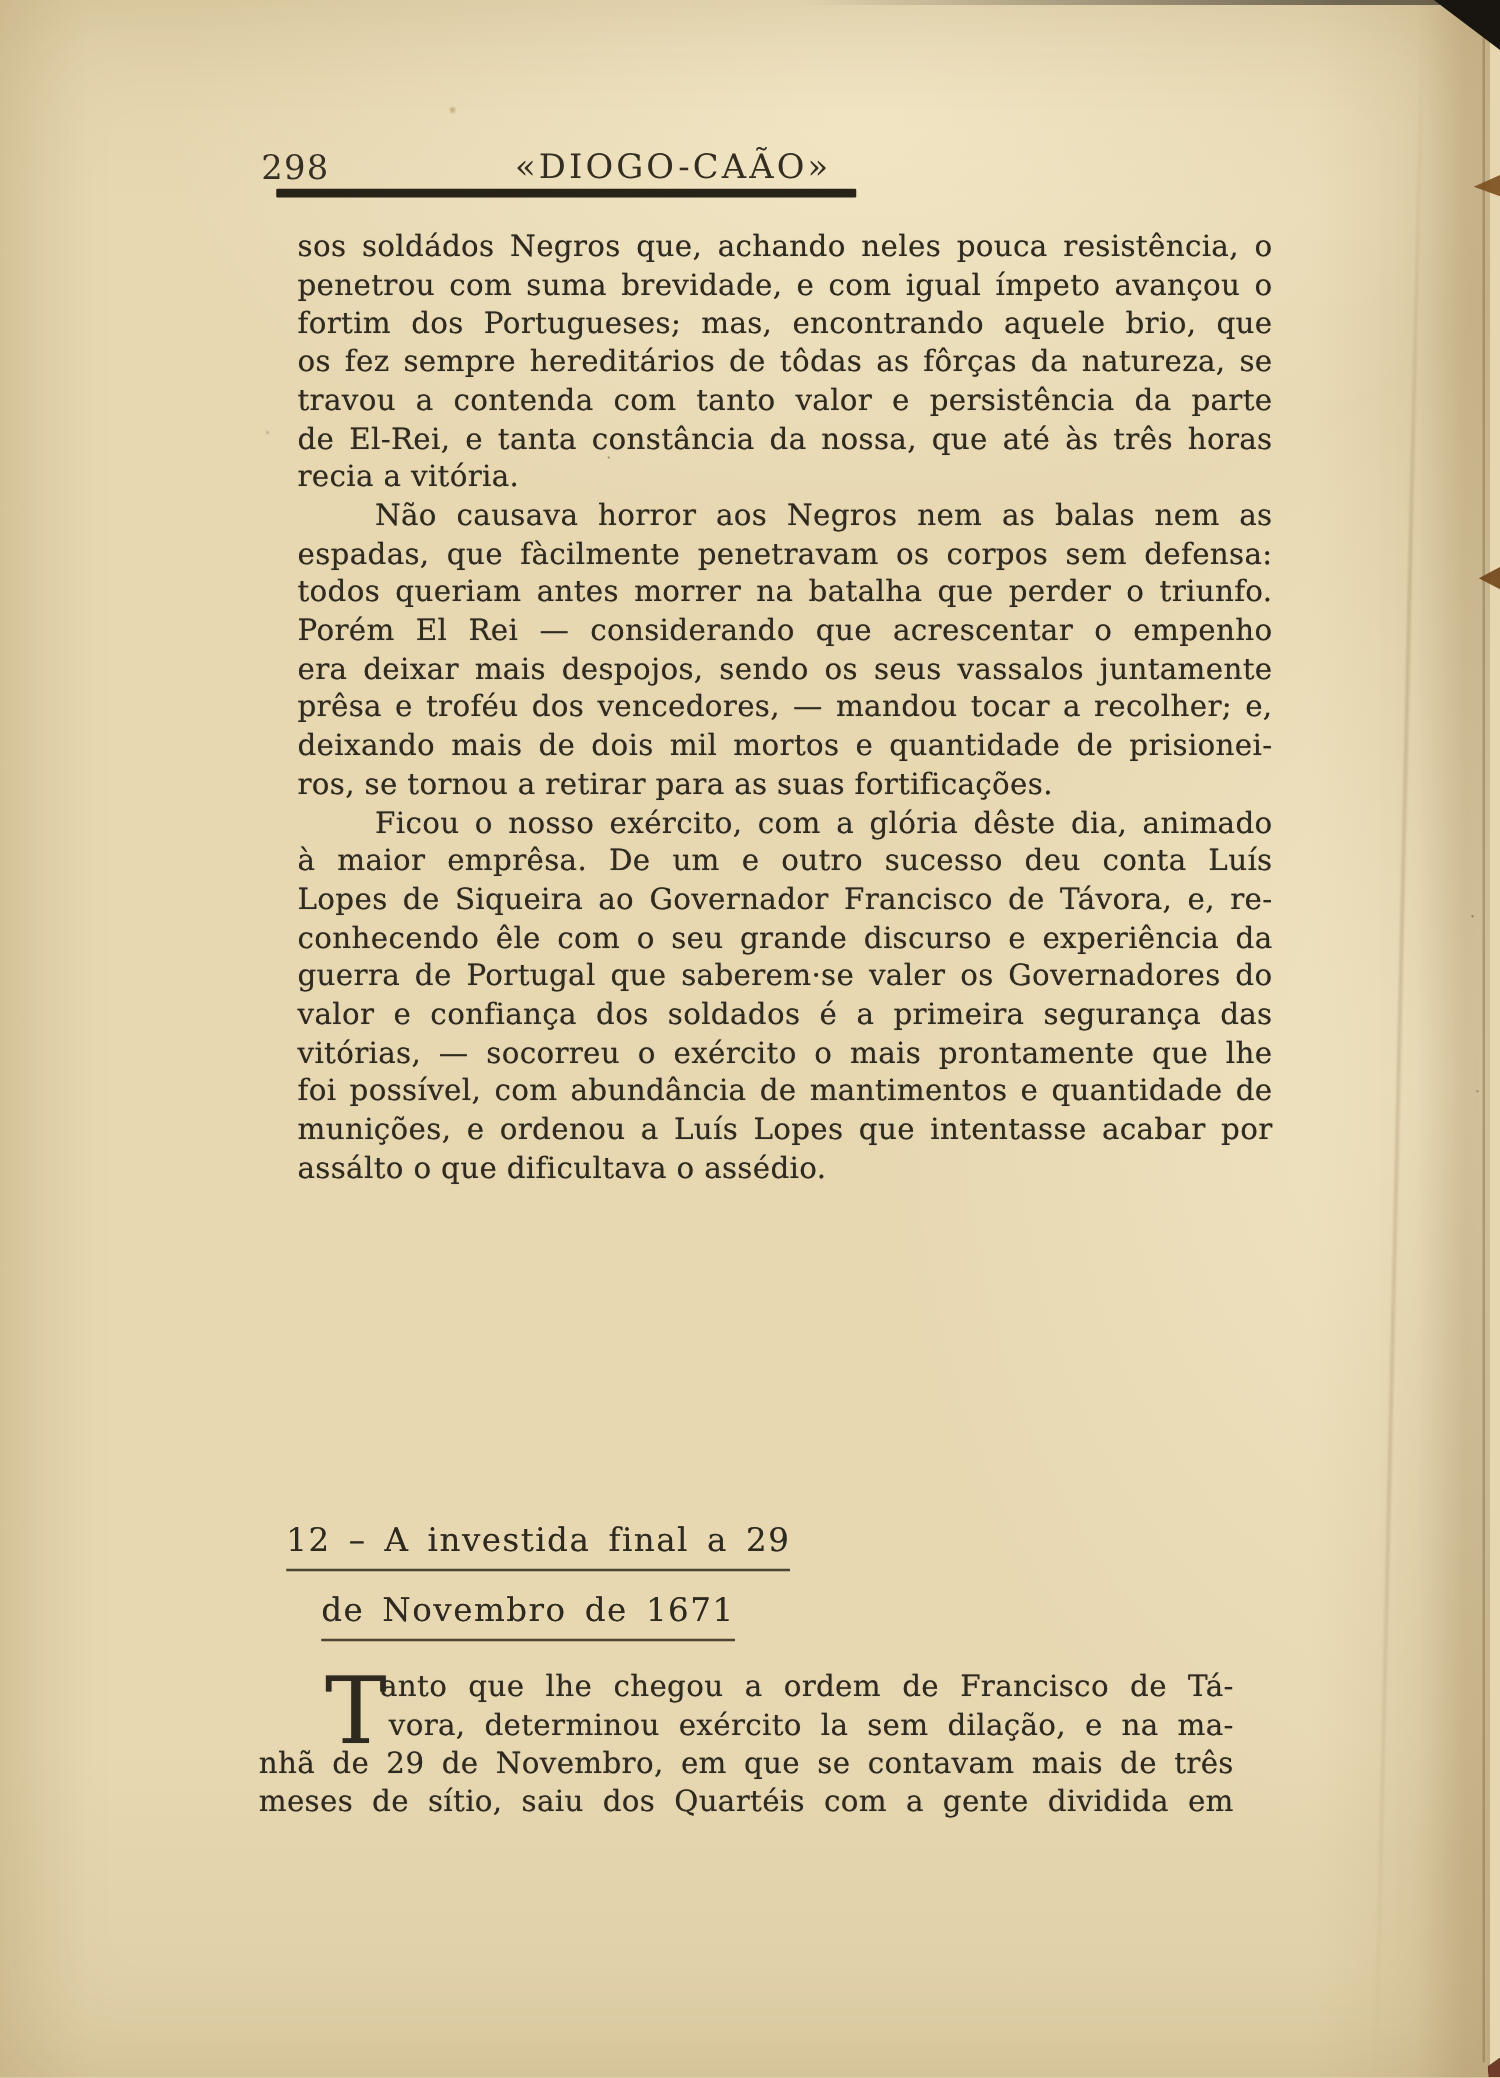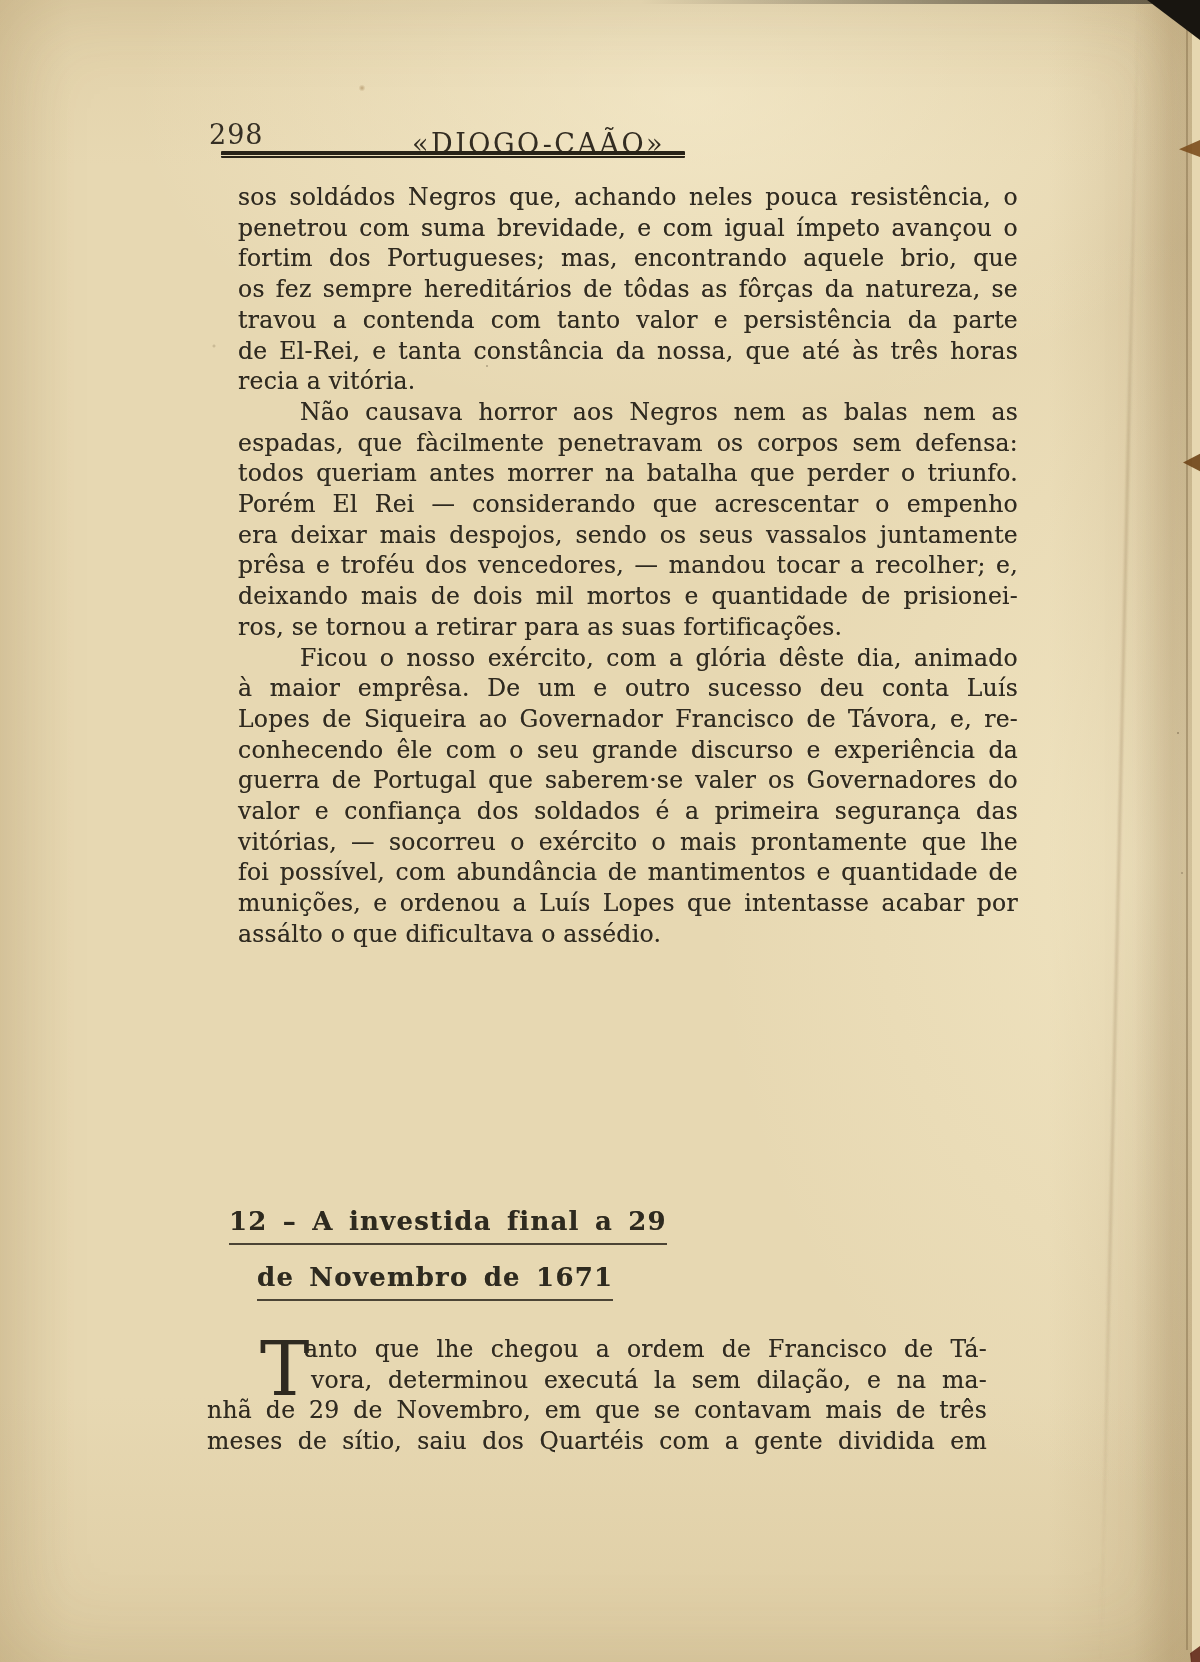--- a/index.html
+++ b/index.html
@@ -31,21 +31,21 @@
       radial-gradient(circle 3px at 214px 346px, rgba(110,90,60,0.35), rgba(110,90,60,0) 70%),
       radial-gradient(circle 2px at 905px 1412px,rgba(100,80,55,0.35), rgba(100,80,55,0) 70%);
   }
   
   .pagenum {
     position: absolute; left: 209px; top: 119px;
     font-size: 27px; letter-spacing: 1px;
     color: #352f24;
   }
   .header-title {
-    position: absolute; left: 412px; top: 128px;
+    position: absolute; left: 412px; top: 118px;
     font-size: 27px; letter-spacing: 2.5px;
     color: #332d22;
   }
   .header-rule {
     position: absolute; left: 221px; top: 151px;
     width: 464px; height: 7px;
     background: linear-gradient(#282318 0 4px, rgba(40,35,24,0) 4px 4.6px, #282318 4.6px 7px);
     border-radius: 1px;
   }
   
@@ -55,26 +55,27 @@
     letter-spacing: 0.25px;
     text-shadow: 0 0 0.6px rgba(47,42,32,0.55);
     margin-left: 31px;
   }
   .line { text-align: justify; text-align-last: justify; white-space: normal; }
   .line.last { text-align-last: left; }
   .line.indent { text-indent: 62px; }
   
   .sec-head-1, .sec-head-2 {
     position: absolute;
-    font-weight: bold; font-size: 26px;
+    font-weight: normal; font-size: 26px;
     letter-spacing: 1.2px; word-spacing: 5px;
     color: #2e2a1f;
     border-bottom: 2px solid rgba(48,42,30,0.85);
     padding-bottom: 7px;
     text-shadow: 0 0 0.5px rgba(46,42,31,0.5);
+    margin-top: 12px;
   }
   .sec-head-1 { left: 229px; top: 1206px; }
   .sec-head-2 { left: 257px; top: 1262px; }
   
   .drop-para {
     position: absolute; left: 207px; top: 1334px; width: 780px;
     font-size: 23.5px; line-height: 30.7px;
     letter-spacing: 0.25px;
     text-shadow: 0 0 0.6px rgba(47,42,32,0.55);
   }
@@ -168,21 +169,21 @@
       <div class="line last">assálto o que dificultava o assédio.</div>
     </div>
   </div>
 
   <span class="sec-head-1">12 – A investida final a 29</span>
   <span class="sec-head-2">de Novembro de 1671</span>
 
   <div class="drop-para">
     <span class="drop-cap">T</span>
     <div class="line dl0">anto que lhe chegou a ordem de Francisco de Tá-</div>
-    <div class="line dl1">vora, determinou executá la sem dilação, e na ma-</div>
+    <div class="line dl1">vora, determinou exército la sem dilação, e na ma-</div>
     <div class="line">nhã de 29 de Novembro, em que se contavam mais de três</div>
     <div class="line">meses de sítio, saiu dos Quartéis com a gente dividida em</div>
   </div>
 
   <div class="edge-shade"></div>
   <div class="crease"></div>
   <div class="edge-line"></div>
   <div class="top-edge-dark"></div>
   <div class="corner-dark"></div>
   <div class="tear-1"></div>

